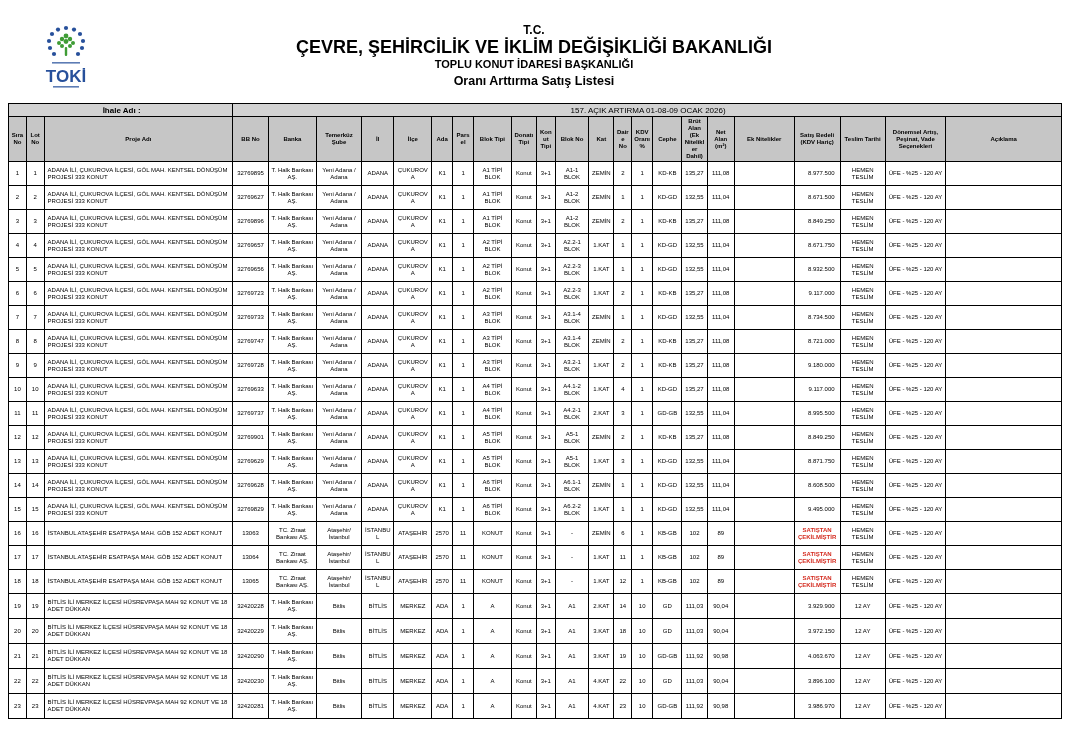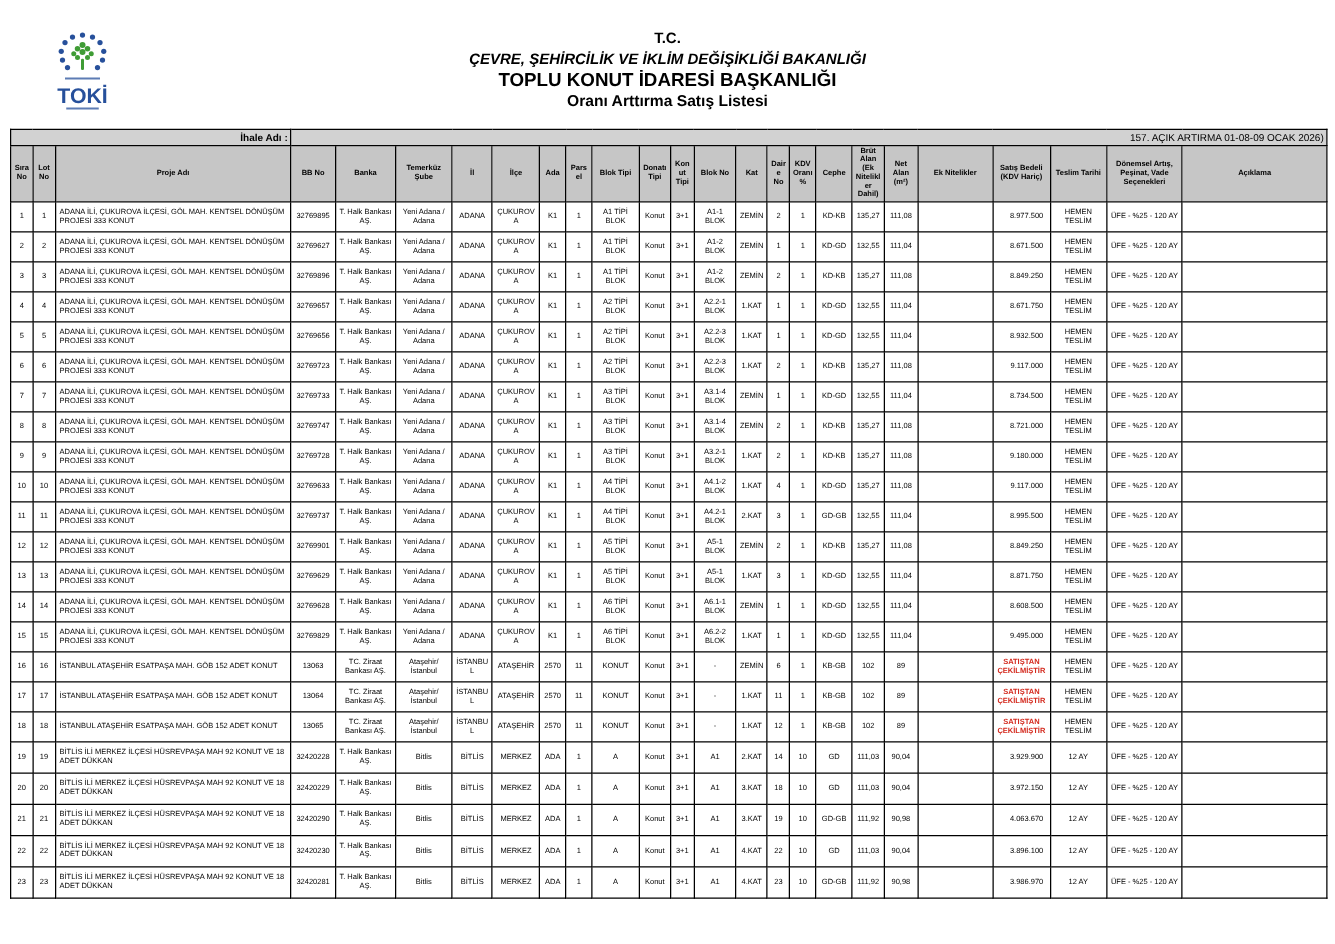--- a/index.html
+++ b/index.html
@@ -6,30 +6,30 @@
   html,body { background:#ffffff; }
   body { font-family:"Liberation Sans", sans-serif; width:1068px; height:755px; position:relative; overflow:hidden; }
   .page { position:absolute; inset:0; background:#fff; }
 
   
   .doc-header { position:absolute; top:18px; left:0; width:100%; height:80px; }
   .logo { position:absolute; left:36px; top:6px; width:60px; height:80px; }
   .title-block { position:absolute; left:0; top:4px; width:100%; text-align:center; }
   .title-block div { font-weight:bold; color:#000; line-height:17px; }
   .t1 { font-size:12px; }
-  .t2 { font-size:12px;font-style:italic; }
-  .t3 { font-size:15px; }
+  .t2 { font-size:18px; }
+  .t3 { font-size:11px; }
   .t4 { font-size:12.5px; }
 
   
   .table-wrap { position:absolute; left:8px; top:103px; width:1054px; }
   table { border-collapse:collapse; table-layout:fixed; width:1054px; }
   td, th { border:1px solid #000; font-size:6px; text-align:center; vertical-align:middle;
            padding:1px 2px; overflow:hidden; word-wrap:break-word; color:#000; }
-  tr.ihale-row td { height:13px; font-size:8px; text-align:right; padding-left:4px; background:#d2d2d2; }
+  tr.ihale-row td { height:13px; font-size:8px; text-align:center; padding-left:4px; background:#d2d2d2; }
   tr.ihale-row td.ihale-label { font-weight:bold; }
   tr.header-row th { height:44px; font-weight:bold; font-size:6px; background:#c6c6c6; line-height:7px; }
   tbody tr { height:24px; }
   tbody tr.grp-bitlis { height:25px; }
   td.c-left { text-align:left; padding-left:3px; }
   td.c-right { text-align:right; padding-right:5px; }
   td .withdrawn { color:#d42a1e; font-weight:bold; }
   td { line-height:7px; }
 </style>
 </head>

